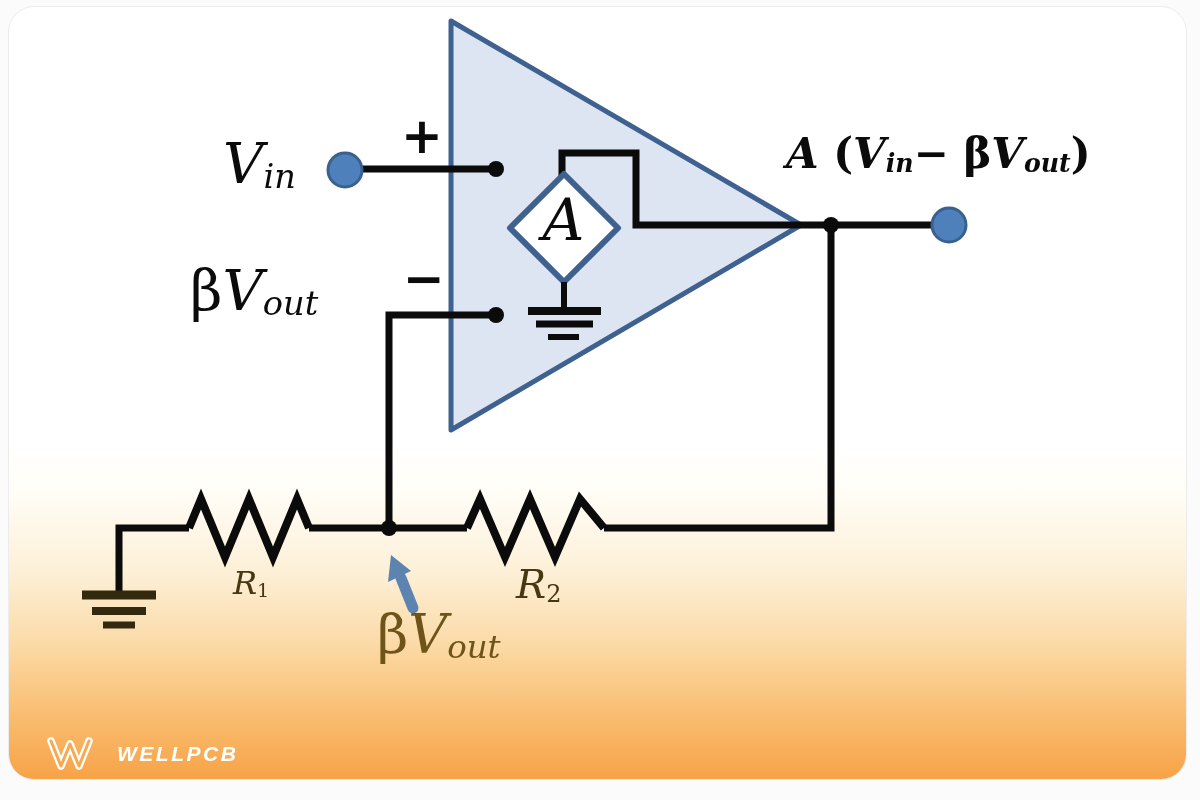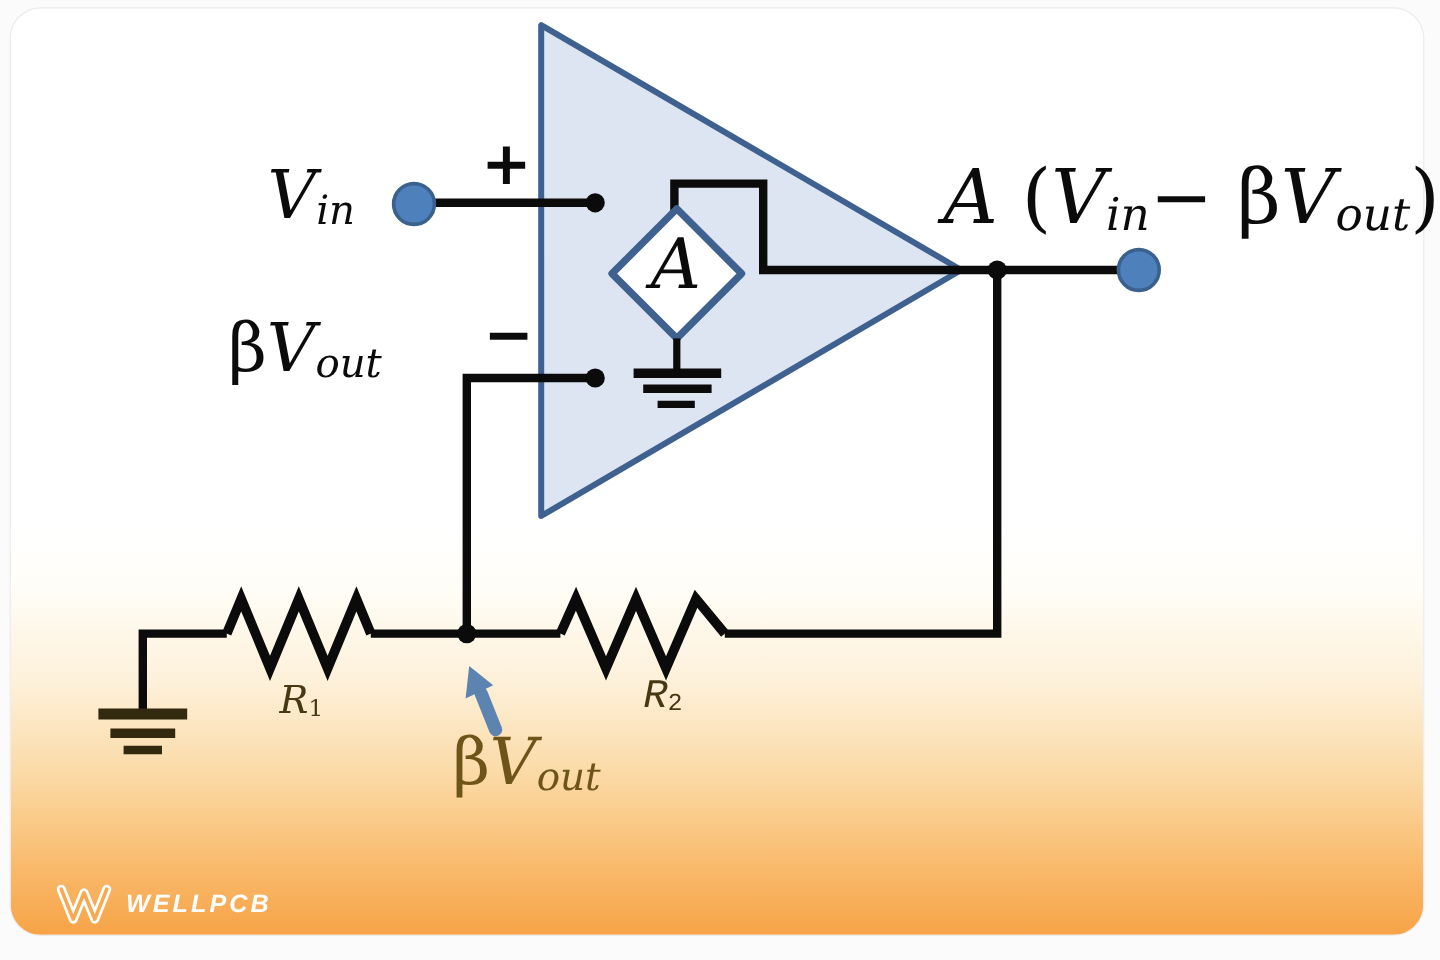--- a/index.html
+++ b/index.html
@@ -63,34 +63,34 @@
   }
   .sign {
     position: absolute;
     color: #0b0b0b;
     font-family: "DejaVu Sans", sans-serif;
     font-weight: bold;
     line-height: 1;
   }
   #vin-label        { left: 214px; top: 129px; font-size: 56px; }
   #bvout-left-label { left: 181px; top: 256px; font-size: 56px; }
-  #output-label     { left: 777px; top: 126px; font-size: 63px; }
+  #output-label     { left: 777px; top: 126px; font-size: 42px; font-weight: bold; }
   #plus-sign        { left: 392px; top: 104px; font-size: 50px; }
   #minus-sign       { left: 394px; top: 247px; font-size: 50px; }
   #gain-a-label     { left: 556px; top: 184px; font-size: 58px; transform: translateX(-54%); }
   #r1-label         { left: 224px; top: 560px; font-size: 32px; color: #453813; }
-  #r2-label         { left: 527px; top: 557px; font-size: 34px; color: #453813; font-family: Liberation Mono, monospace; }
+  #r2-label         { left: 507px; top: 557px; font-size: 40px; color: #453813; }
   #bvout-bottom-label { left: 368px; top: 601px; font-size: 54px; color: #6e5418; }
   #logo {
     position: absolute;
     left: 36px;
     top: 728px;
     display: flex;
     align-items: center;
-    gap: 10px;
+    gap: 22px;
   }
   #logo .brand-text {
     color: #ffffff;
     font-family: "Liberation Sans", sans-serif;
     font-weight: bold;
     font-style: italic;
     font-size: 21px;
     letter-spacing: 2.5px;
   }
 </style>

